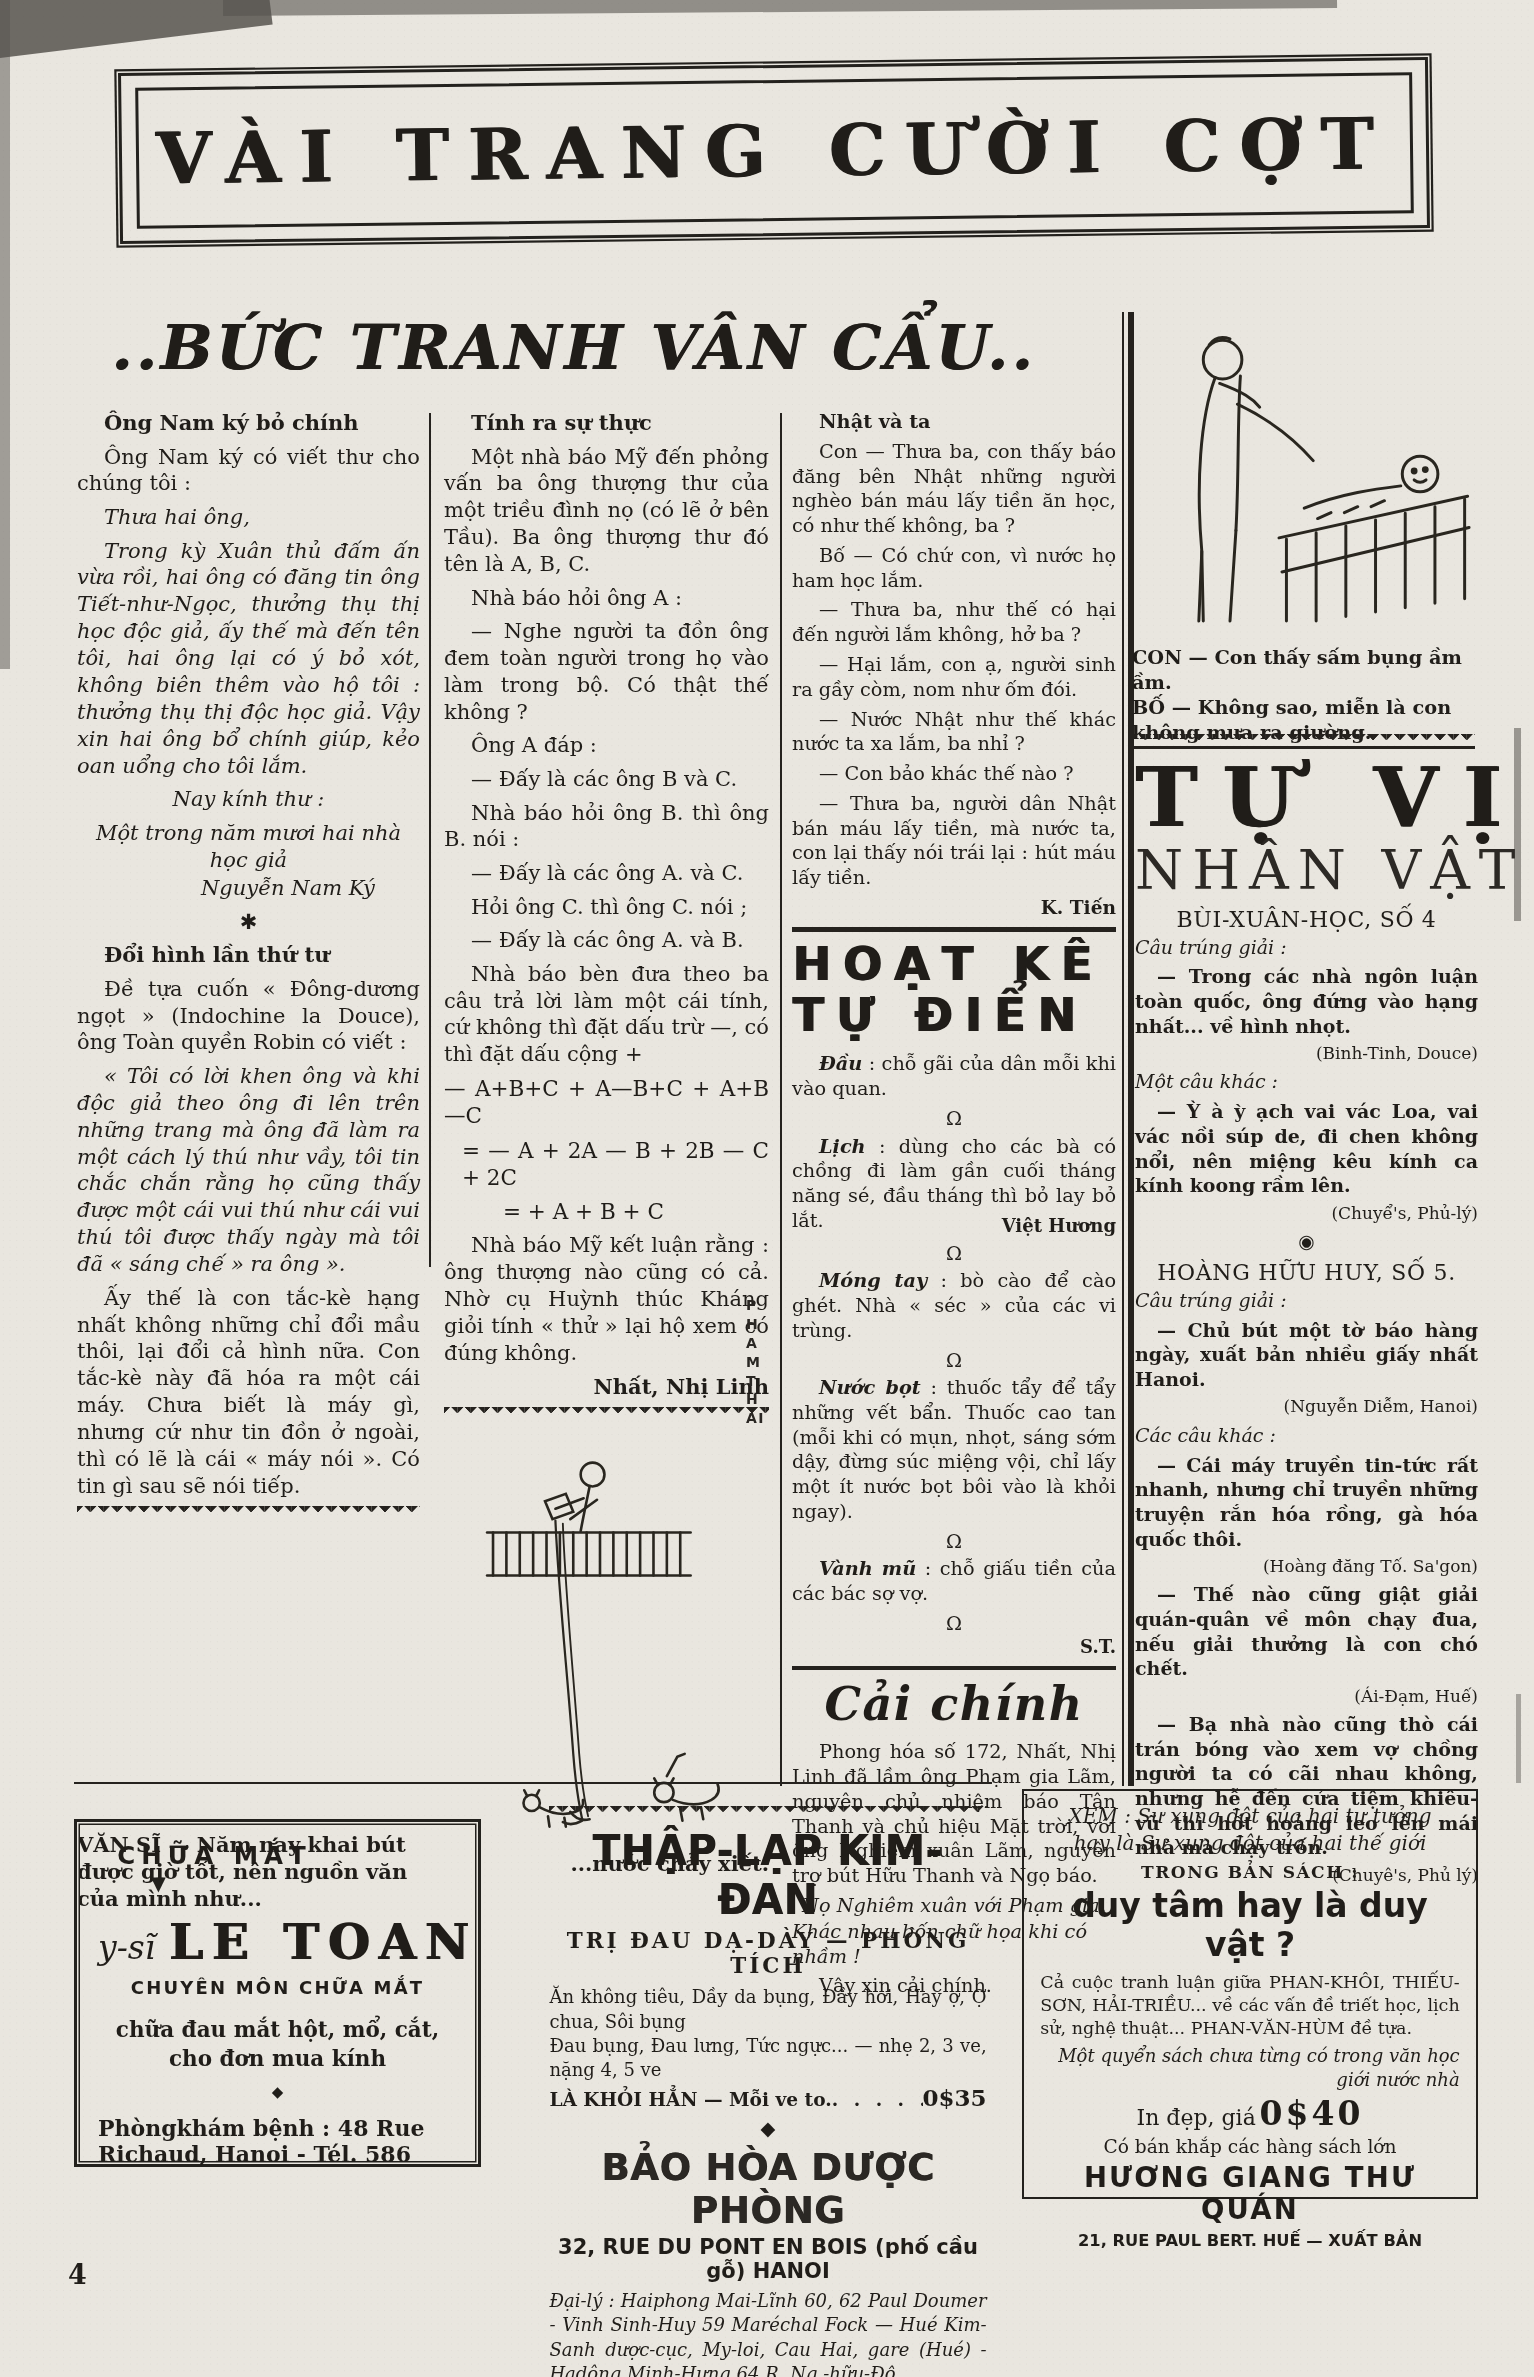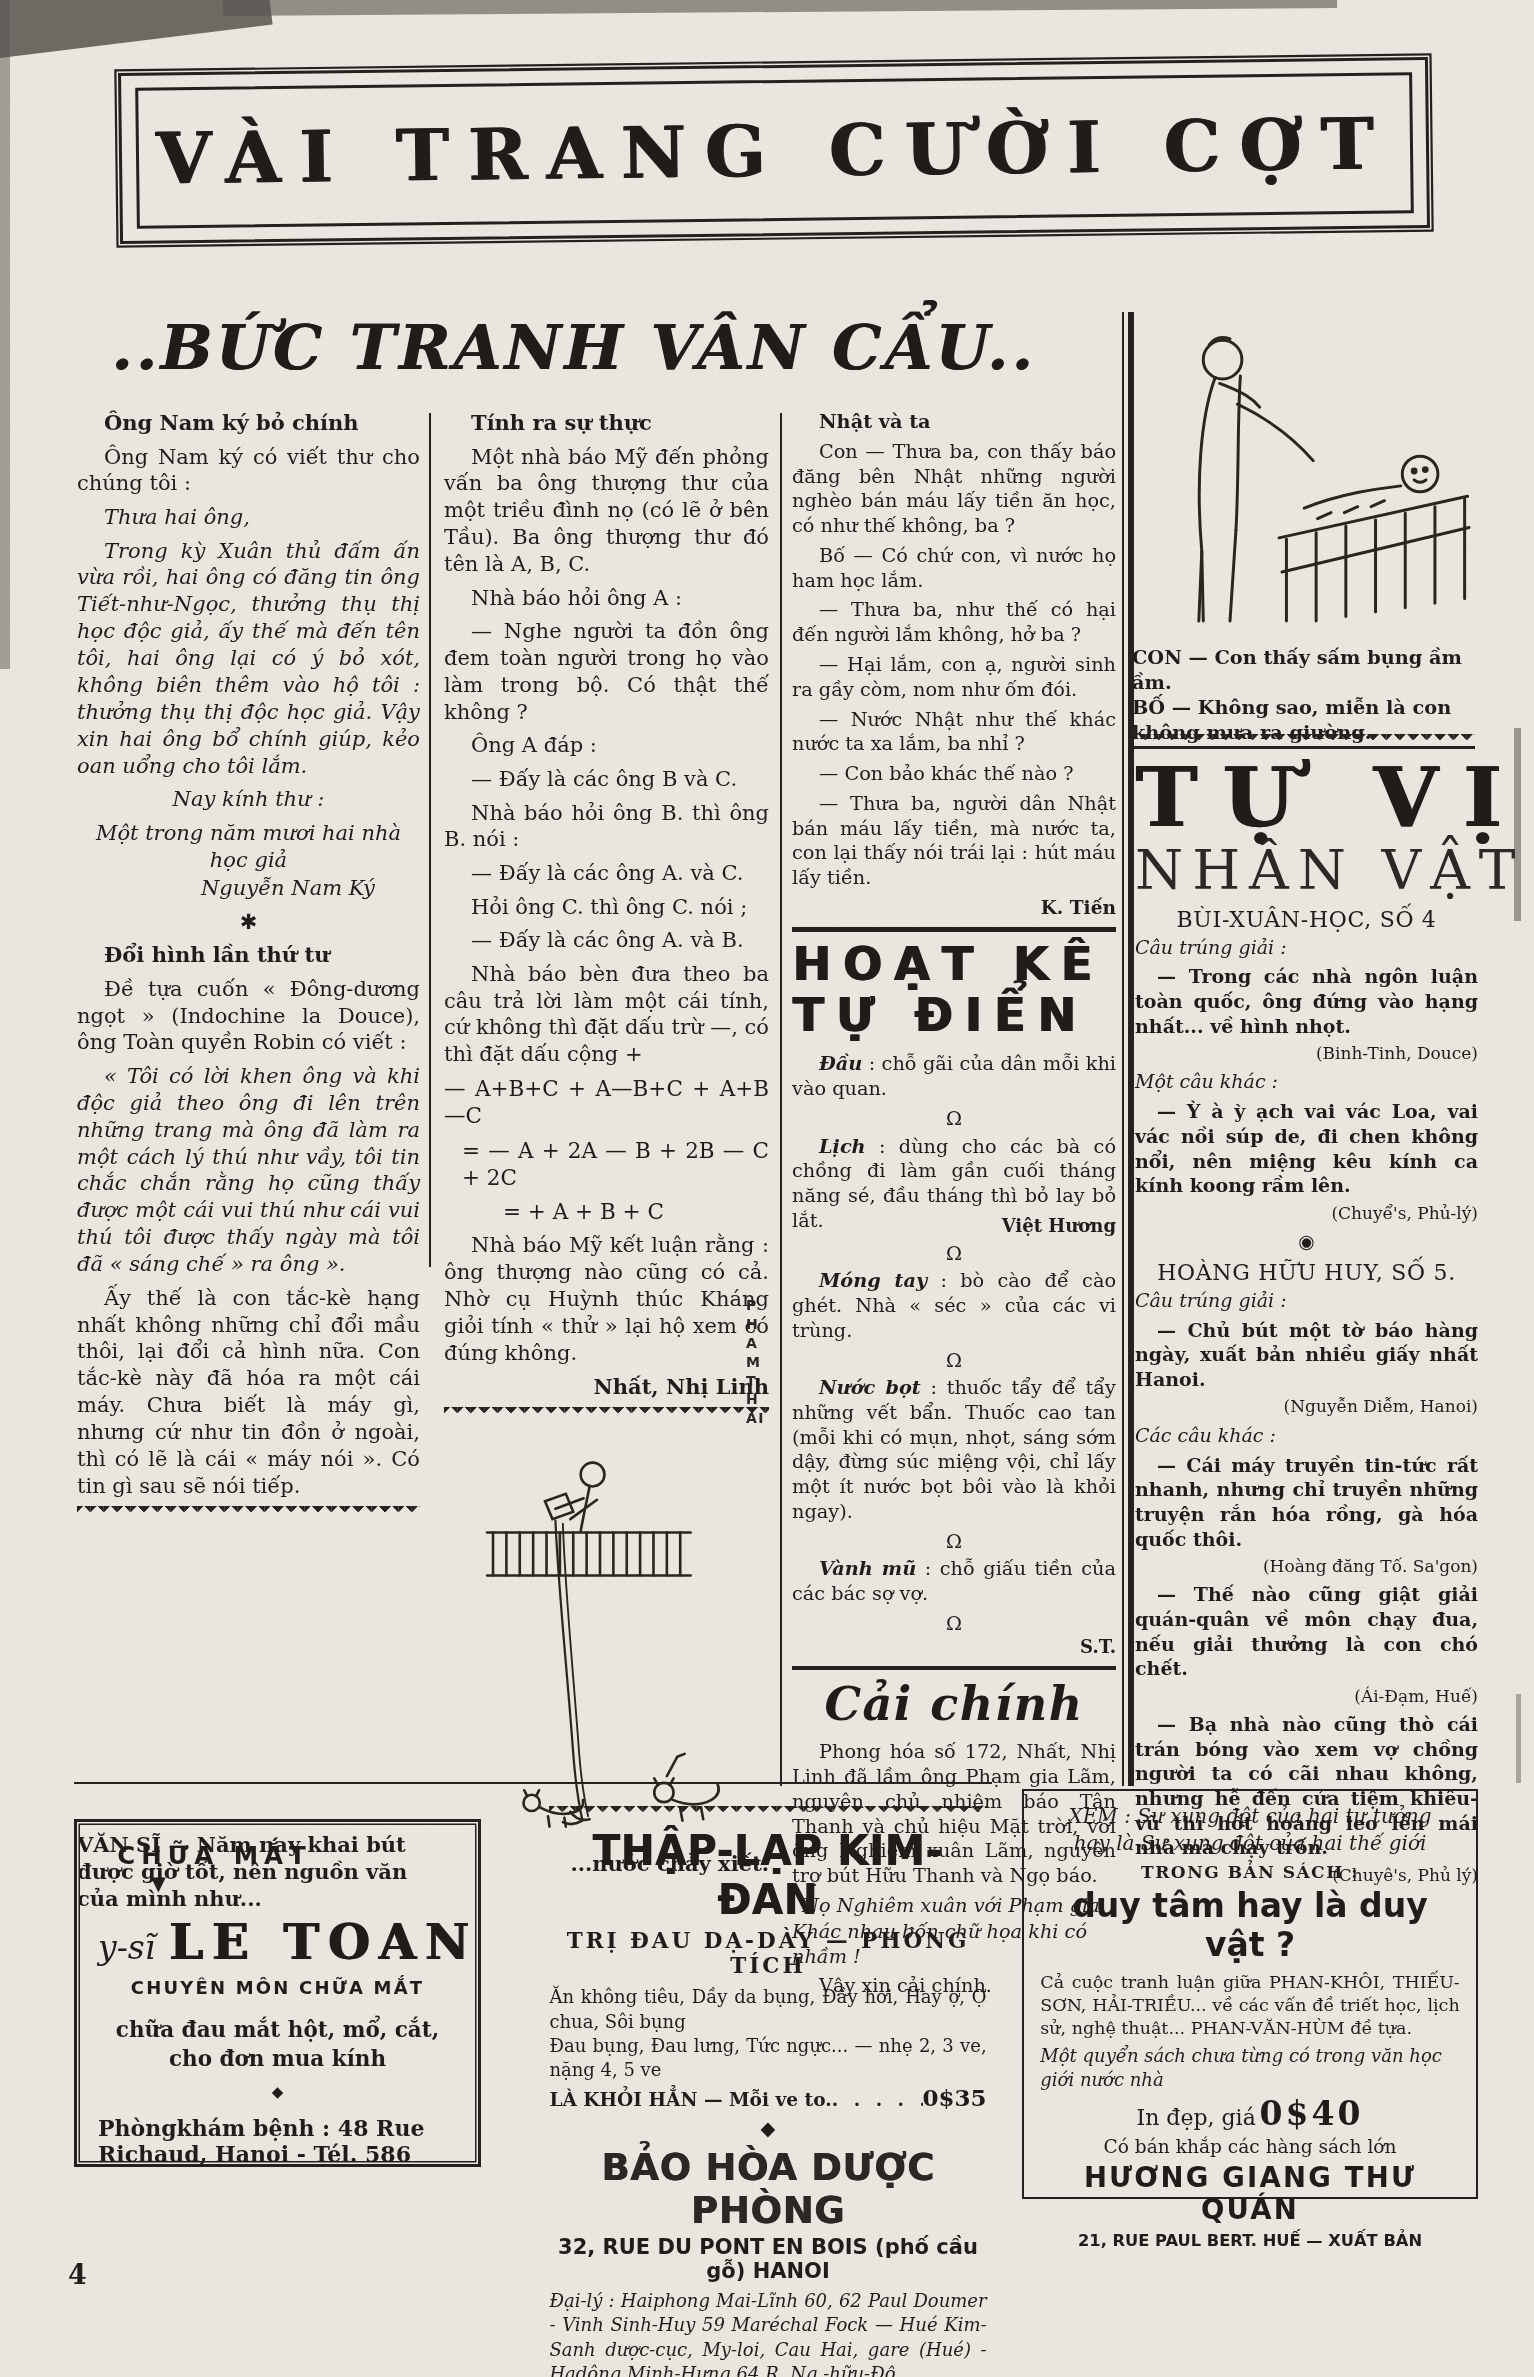--- a/index.html
+++ b/index.html
@@ -127,21 +127,21 @@
   .kimdan-addr{font-family:"DejaVu Sans",sans-serif;font-weight:bold;font-size:21px;text-align:center;margin:3px 0 6px;}
   .kimdan-agents{font-size:18px;line-height:1.35;text-align:justify;font-style:italic;}
   #ad-hg{
     left:1022px;top:1789px;width:456px;height:410px;
     border:2.2px solid #23211d;padding:12px 16.3px;box-sizing:border-box;
   }
   .hg-see{font-size:20px;text-align:center;font-style:italic;line-height:1.35;}
   .hg-in{font-size:17px;font-weight:bold;text-align:center;letter-spacing:1.5px;margin:4.5px 0;}
   .hg-title{font-family:"DejaVu Sans",sans-serif;font-weight:bold;font-size:33px;text-align:center;margin:1.5px 0 7.4px;}
   .hg-body{font-size:17.5px;line-height:1.3;text-align:justify;}
-  .hg-note{font-size:18px;font-style:italic;text-align:left;line-height:1.3;margin-top:4.5px;}
+  .hg-note{font-size:18px;font-style:italic;text-align:right;line-height:1.3;margin-top:4.5px;}
   .hg-price-row{text-align:center;margin:3px 0;}
   .hg-price-label{font-size:22px;}
   .hg-price{font-size:33px;font-weight:bold;letter-spacing:3px;}
   .hg-avail{font-size:18.6px;text-align:center;}
   .hg-store{font-family:"DejaVu Sans",sans-serif;font-weight:bold;font-size:27.5px;text-align:center;letter-spacing:2.2px;margin-top:4.5px;}
   .hg-addr{font-family:"DejaVu Sans",sans-serif;font-weight:bold;font-size:16.3px;text-align:center;margin-top:6px;}
   #page-num{left:68px;top:2259px;font-size:27px;font-weight:bold;}
   svg{display:block;}
 </style>
 </head>

